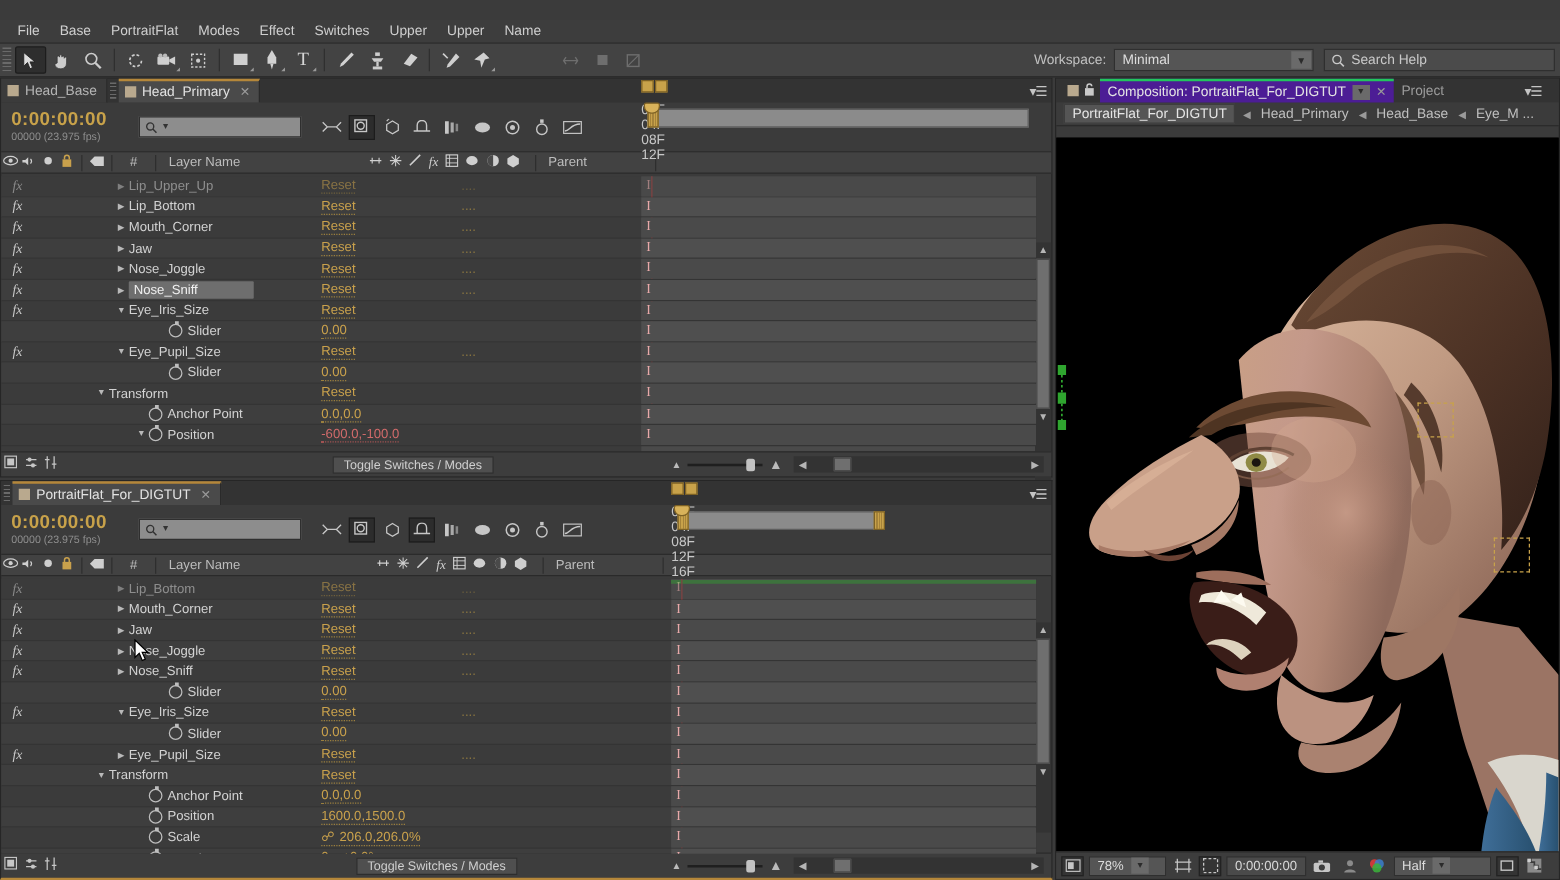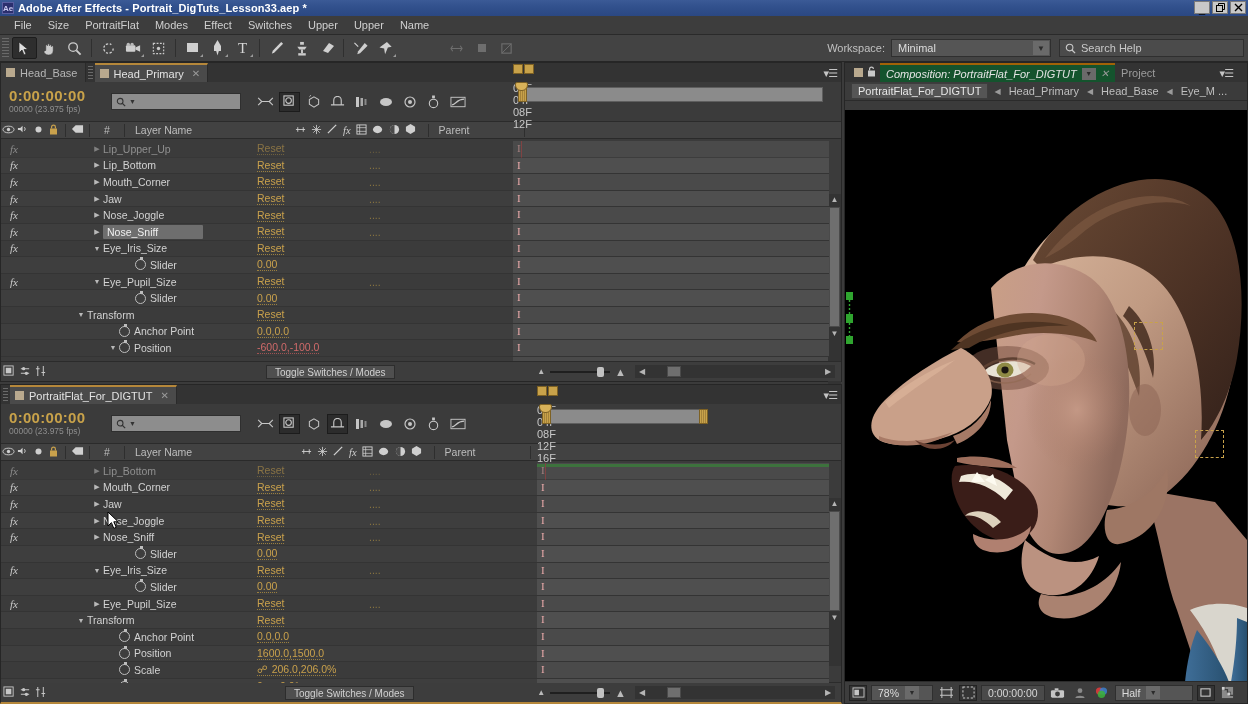--- a/index.html
+++ b/index.html
@@ -160,21 +160,21 @@
   .hs-arrow{ color:#b5b5b5; font-size:8px; width:14px; text-align:center;}
 
   
   .vscroll{ position:absolute; right:0; width:13px; background:#333;}
   .vs-thumb{ width:11px; background:#6f6f6f; border:1px solid #4a4a4a; margin:1px;}
   .vs-ar{ color:#b5b5b5; font-size:8px; text-align:center; height:12px; line-height:12px;}
 
   
   .viewer-tabs{ height:19px; background:#333; display:flex; align-items:center;}
   .v-tab{ display:flex;align-items:center;gap:5px;padding:0 6px;height:19px;font-size:11px;}
-  .v-tab.sel{ background:#14532d; color:#e4e4e4; border-top:2px solid #a16207;font-style:italic;}
+  .v-tab.sel{ background:#4c1d95; color:#e4e4e4; border-top:2px solid #22c55e;}
   .breadcrumb{ height:19px; background:#3b3b3b; display:flex; align-items:center;
     gap:6px; padding-left:6px; font-size:11px; border-bottom:1px solid #2b2b2b;}
   .bc-cur{ background:#555; color:#e6e6e6; padding:1px 6px; border:1px solid #3d3d3d;}
   .bc-item{ color:#bfbfbf; padding:1px 2px;}
   .bc-ar{ color:#9a9a9a; font-size:8px;}
   .stage{ position:absolute; background:#000; overflow:hidden;}
   .v-foot{ height:22px; background:#3d3d3d; border-top:1px solid #2b2b2b;
     display:flex; align-items:center; gap:4px; padding-left:4px; font-size:10.5px;}
   .v-sel{ height:16px;background:#555;border:1px solid #2f2f2f;display:flex;align-items:center;
     padding:0 2px 0 6px;color:#ddd;gap:6px;}
@@ -186,44 +186,24 @@
     color:#d6d6d6; display:flex; align-items:center;}
 
   .sel-box{ position:absolute; border:1px dashed #c8a24a;}
   .green-handle{ position:absolute; width:7px; background:#2fa52f;}
 </style>
 </head>
 <body>
 
 <div class="app">
 
-  <div class="titlebar">
-    <div class="ae-badge">Ae</div>
-    <div class="title-text">Adobe After Effects - Portrait_DigTuts_Lesson33.aep *</div>
-    <div class="win-btns">
-      <div class="win-btn" style="align-items:flex-end;">
-        <span style="font-size:11px;line-height:8px;">_</span>
-      </div>
-      <div class="win-btn">
-        <svg width="9" height="9" viewBox="0 0 9 9">
-            <rect x="0.5" y="2.5" width="6" height="6" fill="none" stroke="#000"></rect>
-            <path d="M2.5 2.5 V0.5 H8.5 V6.5 H6.5" fill="none" stroke="#000"></path>
-          </svg>
-      </div>
-      <div class="win-btn">
-        <svg width="9" height="9" viewBox="0 0 9 9">
-            <path d="M1 1 L8 8 M8 1 L1 8" stroke="#000" stroke-width="1.4"></path>
-          </svg>
-      </div>
-    </div>
-  </div>
 
   <div class="menubar">
     <div>File</div>
-    <div>Size</div>
+    <div>Base</div>
     <div>PortraitFlat</div>
     <div>Modes</div>
     <div>Effect</div>
     <div>Switches</div>
     <div>Upper</div>
     <div>Upper</div>
     <div>Name</div>
   </div>
 
   <div class="toolbar">

